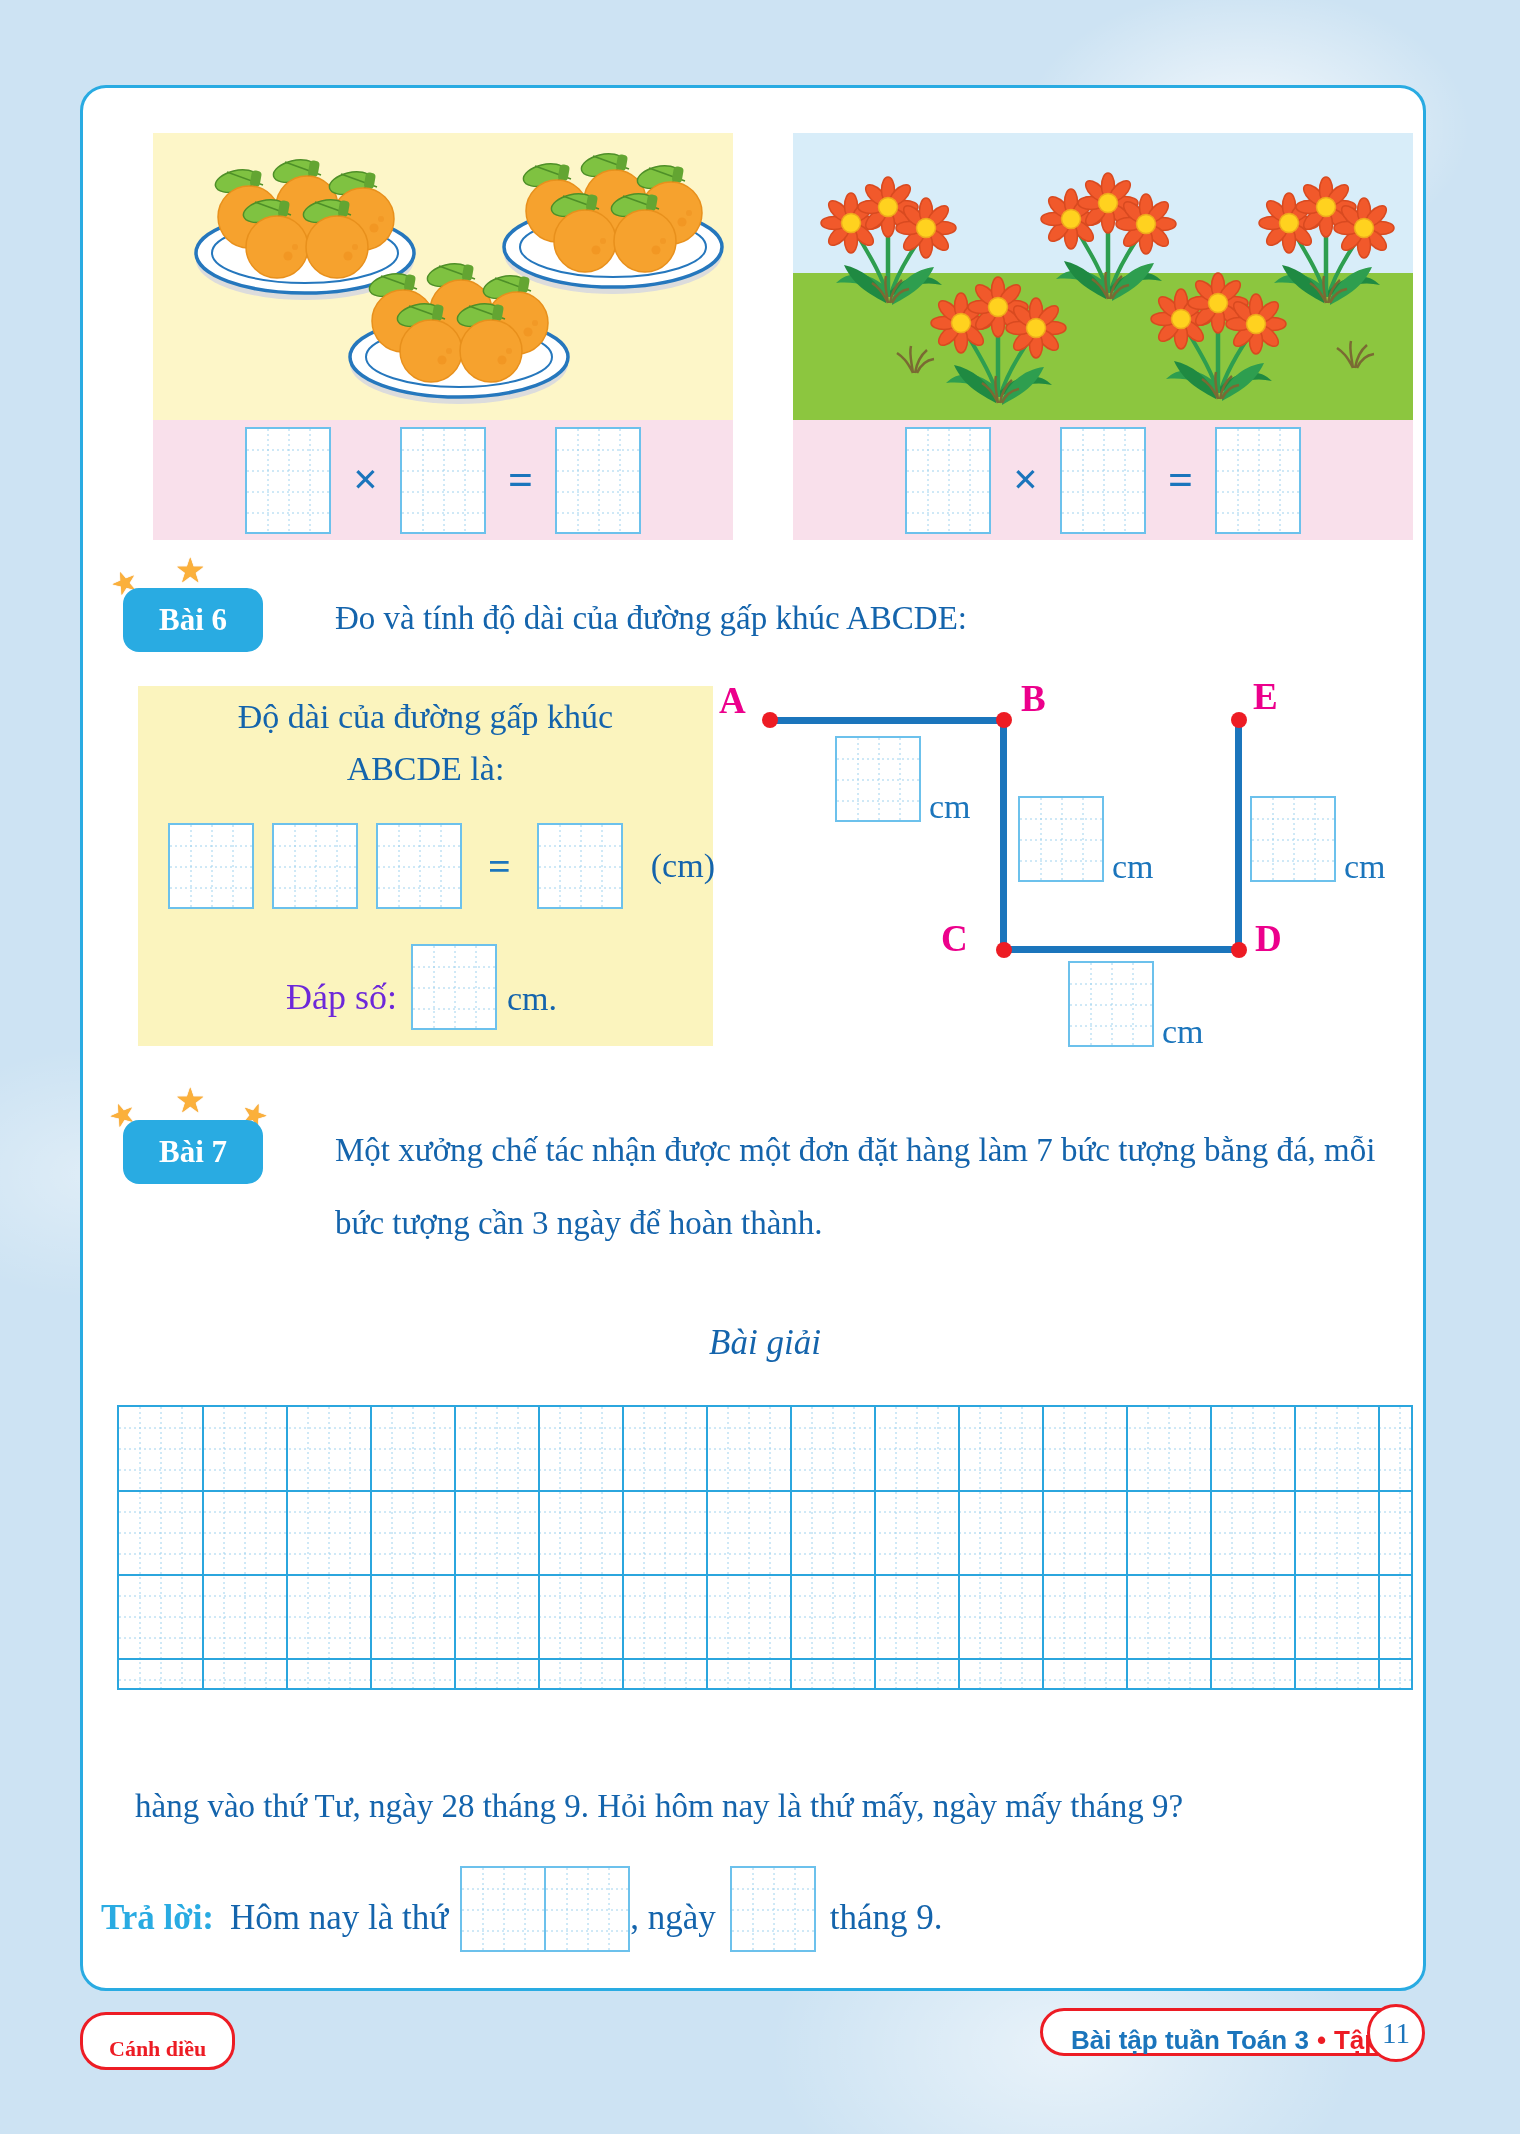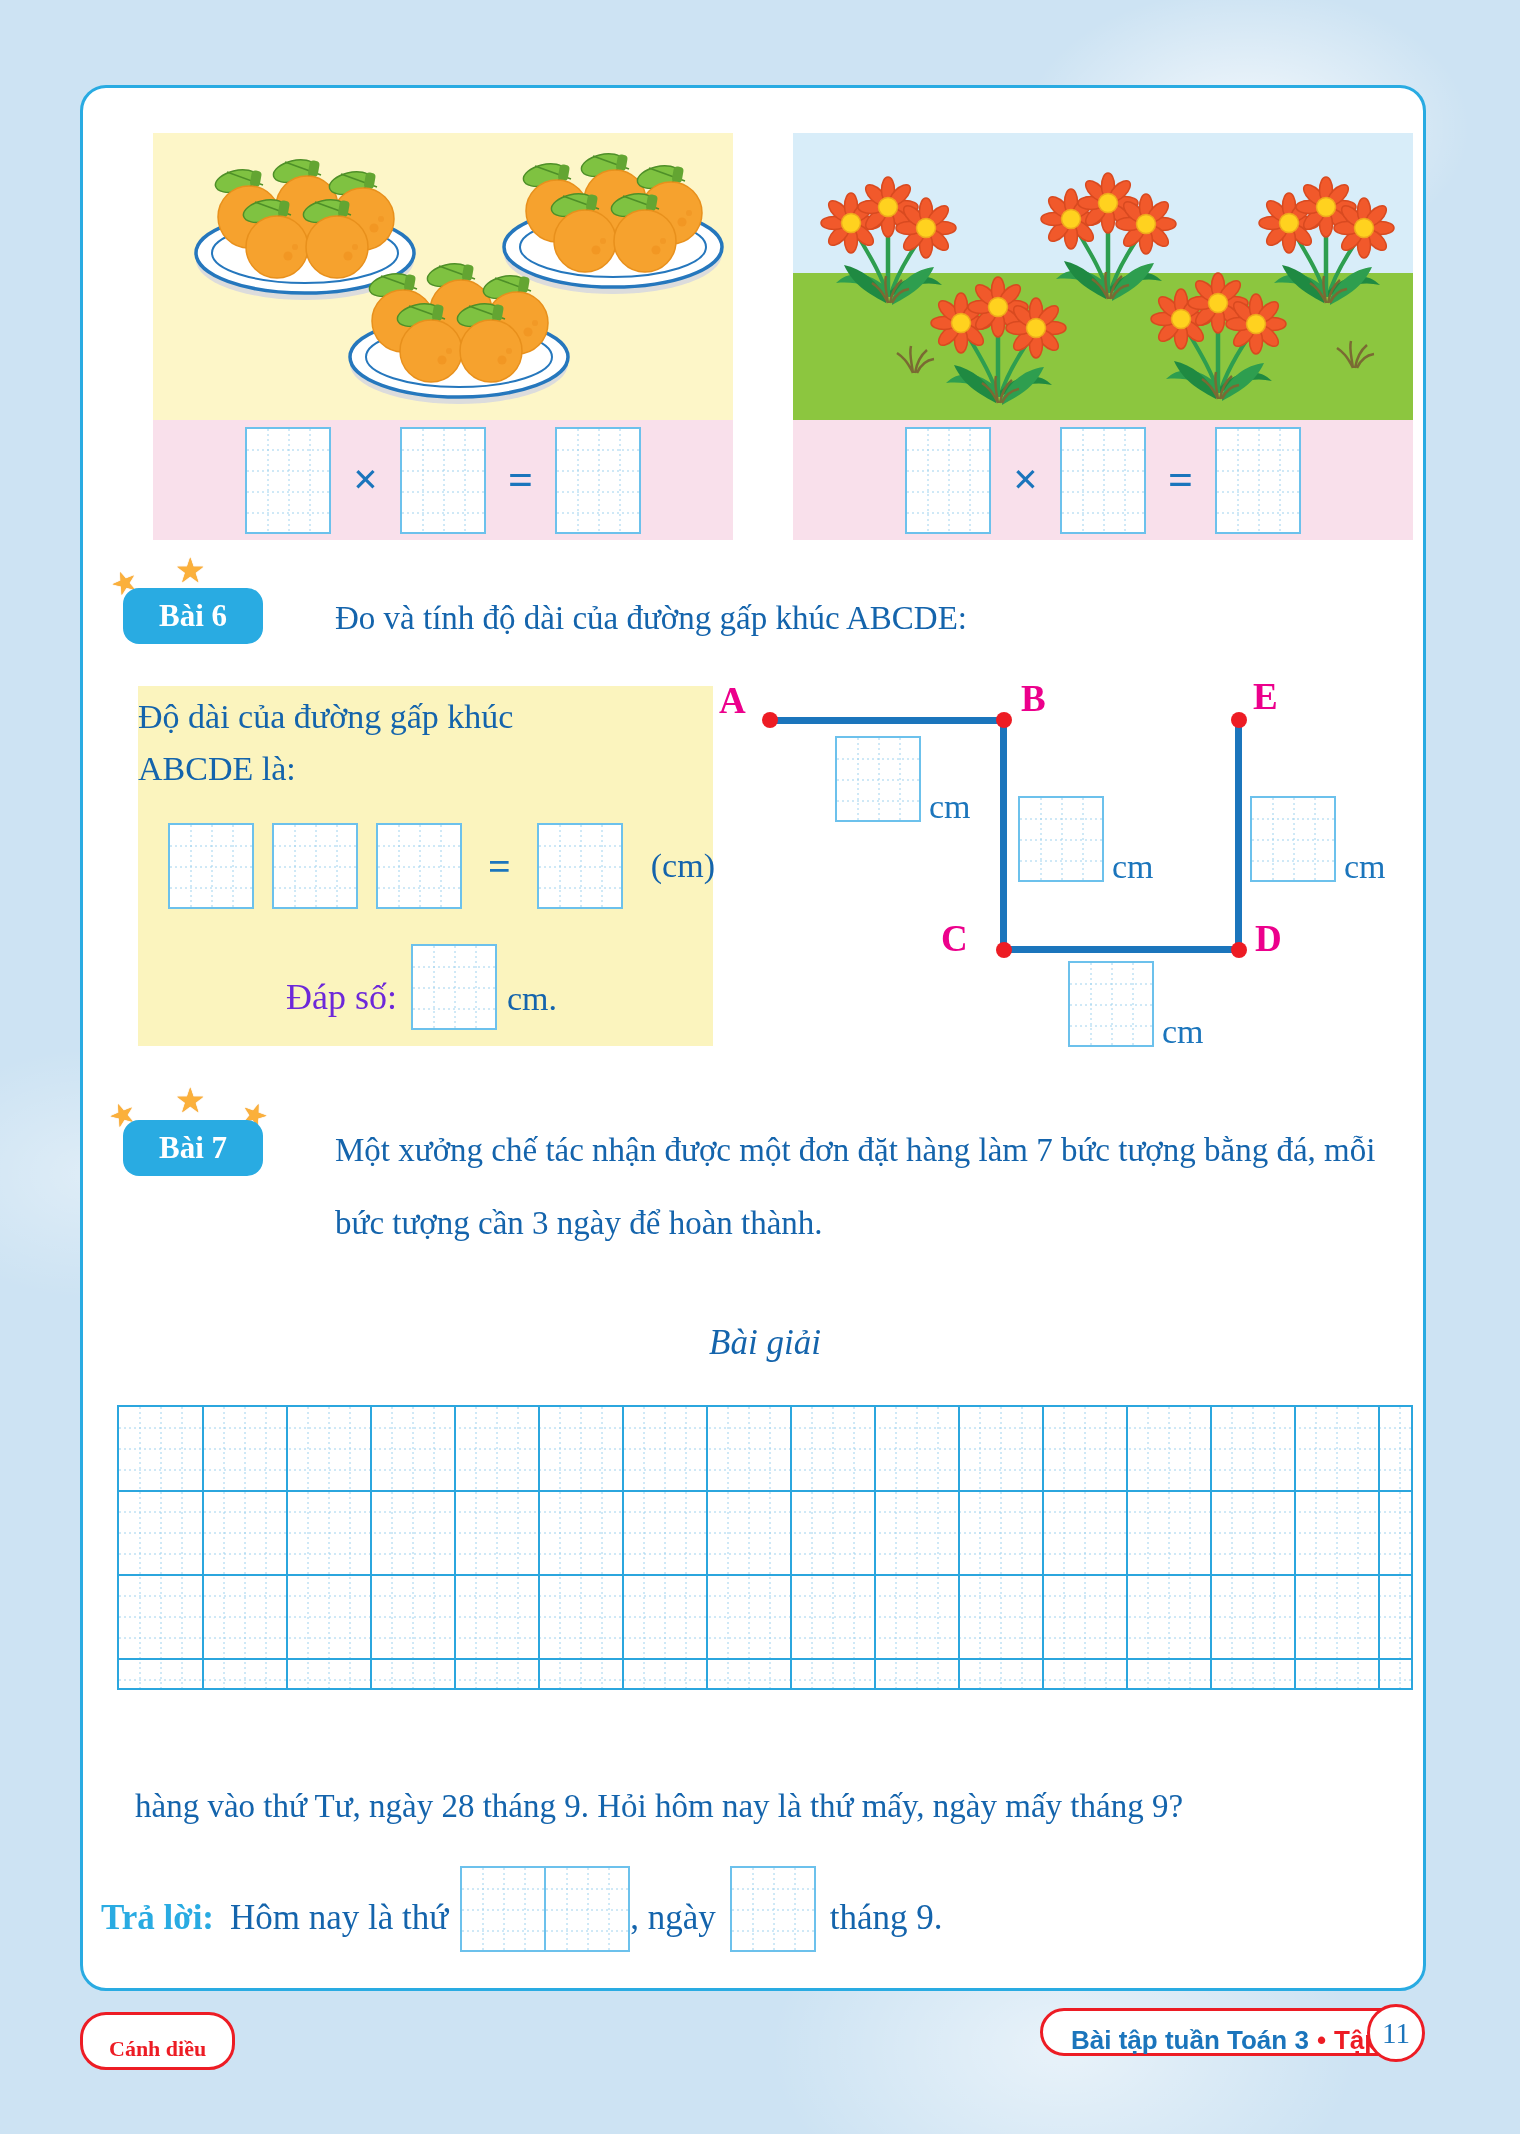--- a/index.html
+++ b/index.html
@@ -21,28 +21,28 @@
   .panel{position:absolute;top:45px;}
   .panel .illus{display:block;}
   .pinkstrip{height:120px;background:#f9e0eb;display:flex;align-items:center;justify-content:center;gap:22px;}
   .op{font-size:44px;color:#1b75bc;font-weight:bold;line-height:1;}
   
   .bx{width:86px;height:86px;border:2px solid #6cc1ec;background:#fff;box-sizing:border-box;}
   .bx-tall{width:86px;height:107px;border:2px solid #6cc1ec;background:#fff;box-sizing:border-box;}
   .dbl{display:flex;}
   .dbl .bx + .bx{margin-left:-2px;}
   
-  .badge{position:absolute;width:140px;height:56px;background:#29abe2;border-radius:16px;
+  .badge{position:absolute;width:140px;height:64px;background:#29abe2;border-radius:16px;
     color:#fff;font-weight:bold;font-size:31px;display:flex;align-items:center;justify-content:center;}
   .star{position:absolute;color:#fbb03b;font-size:30px;line-height:1;text-shadow:0 0 1px #e8901c;}
   .bodytxt{font-size:33px;color:#1464ac;line-height:1.25;}
   .qletter{font-weight:bold;color:#2196d3;}
   
   .ypanel{position:absolute;left:55px;top:598px;width:575px;height:360px;background:#fbf4be;}
-  .ypanel .t{position:absolute;width:100%;font-size:34px;color:#1464ac;}
+  .ypanel .t{position:absolute;width:100%;text-align:center;font-size:34px;color:#1464ac;}
   .yrow{position:absolute;left:30px;top:137px;display:flex;align-items:center;gap:18px;}
   .yrow .eq{font-size:40px;font-weight:bold;color:#1b75bc;margin:0 8px;}
   .yrow .paren{font-size:34px;color:#1464ac;margin-left:10px;}
   .drow{position:absolute;left:148px;top:258px;display:flex;align-items:flex-end;}
   .drow .lbl{font-size:36px;color:#6d28d9;padding-bottom:12px;}
   .drow .unit{font-size:34px;color:#1464ac;padding-bottom:12px;margin-left:10px;}
   
   .seg{position:absolute;background:#1b75bc;border-radius:3px;}
   .dot{position:absolute;width:16px;height:16px;border-radius:50%;background:#ed1c24;}
   .ptlbl{position:absolute;font-size:37px;font-weight:bold;color:#ec008c;line-height:1;}

